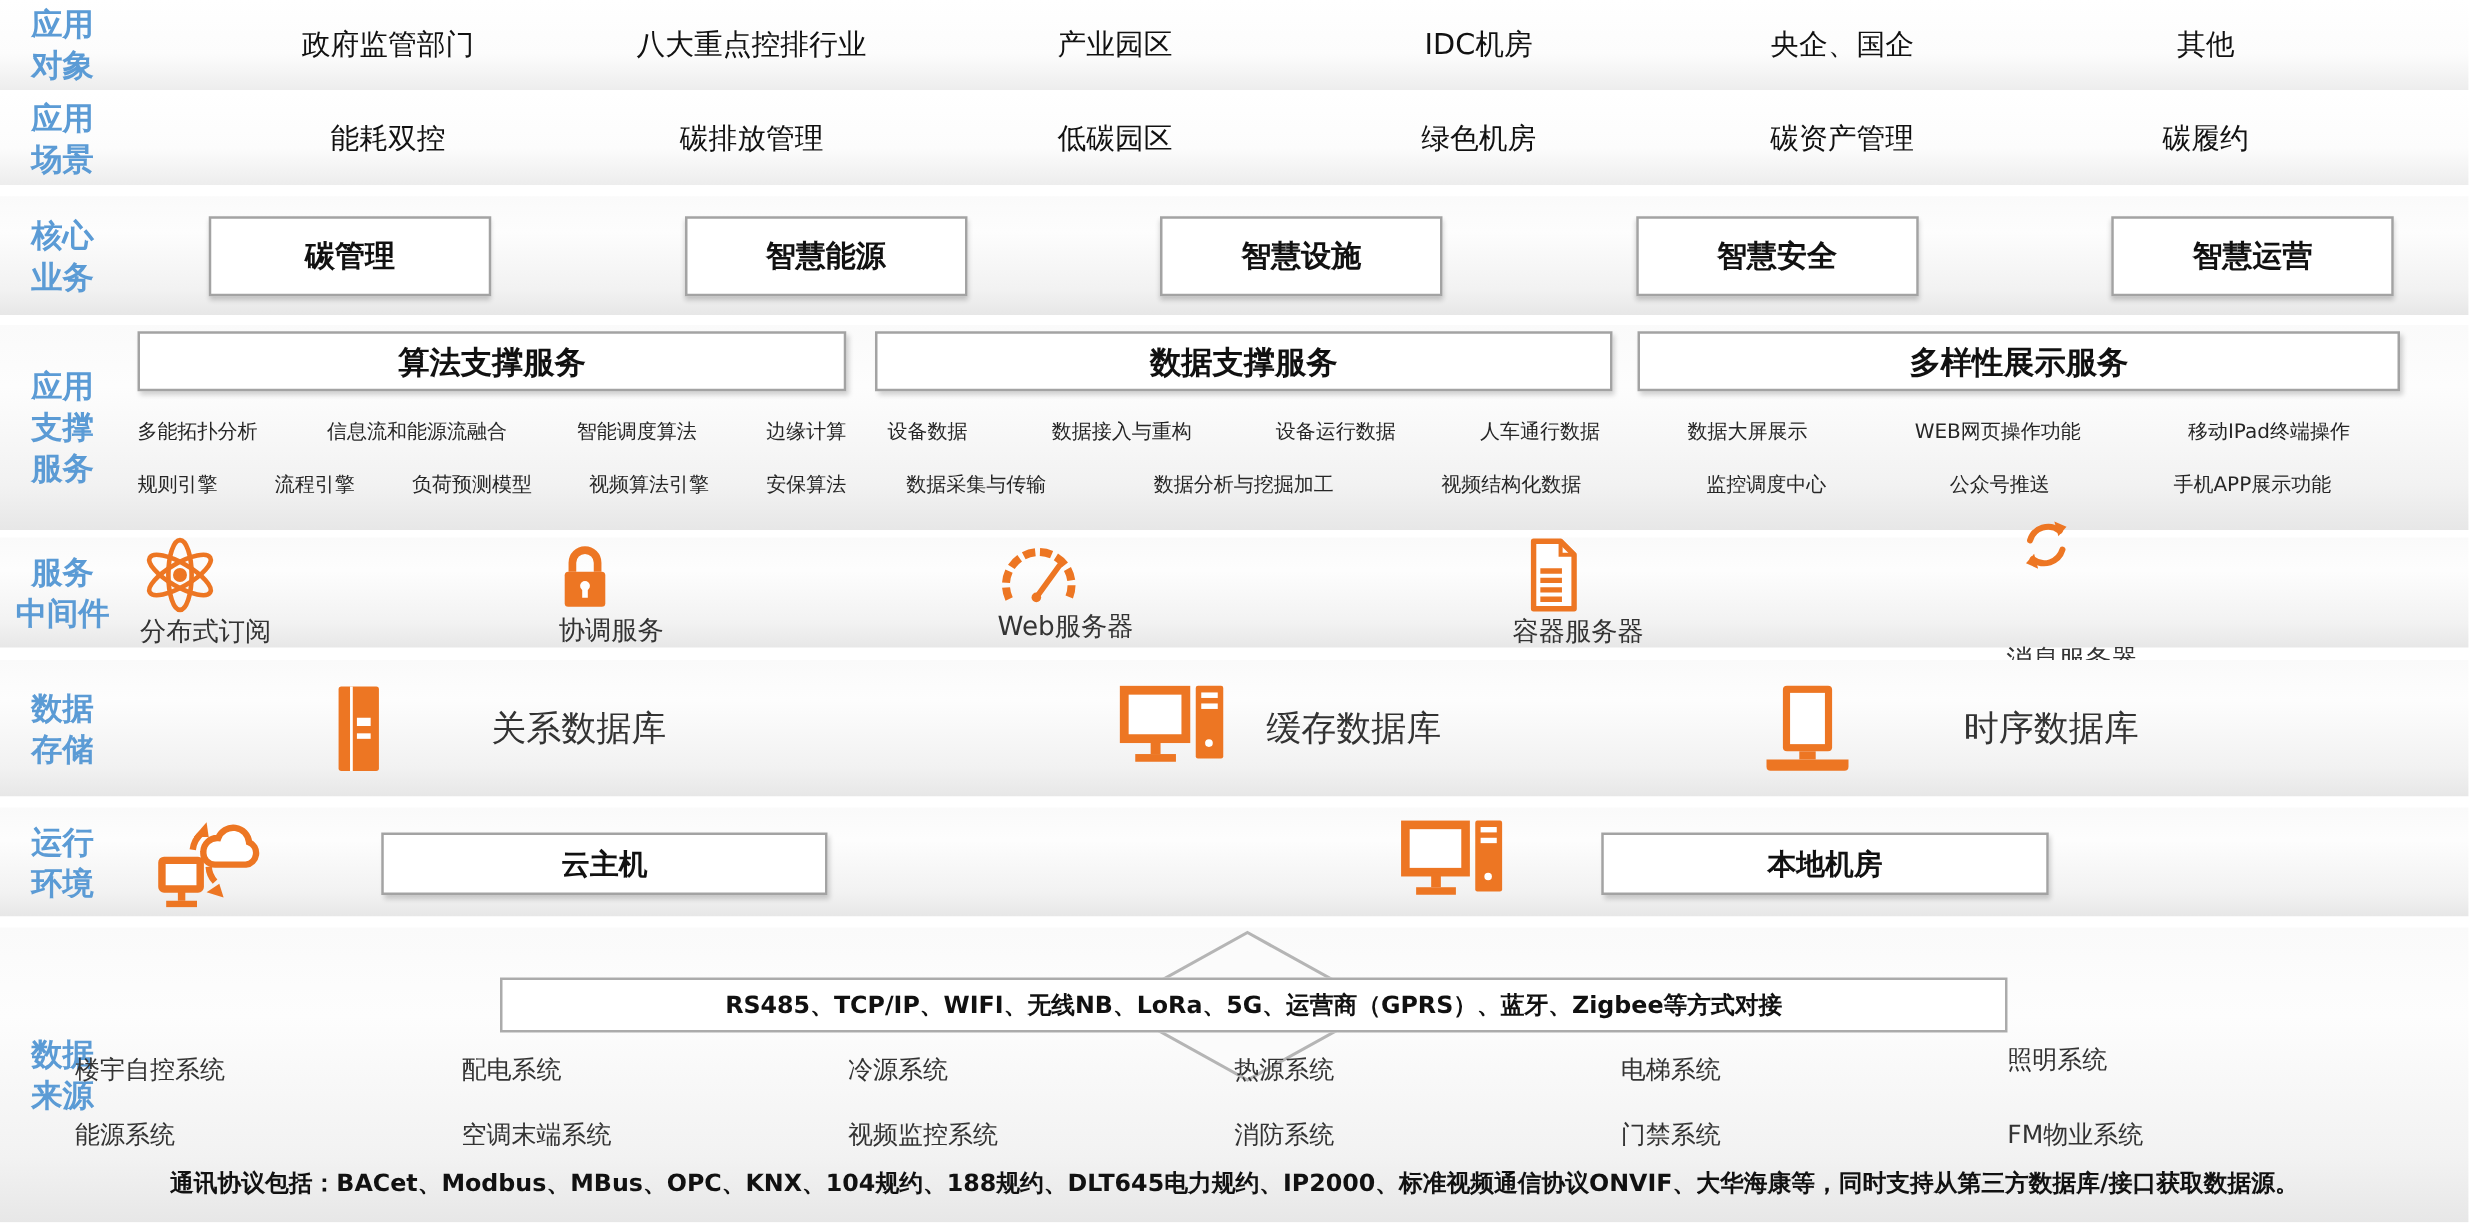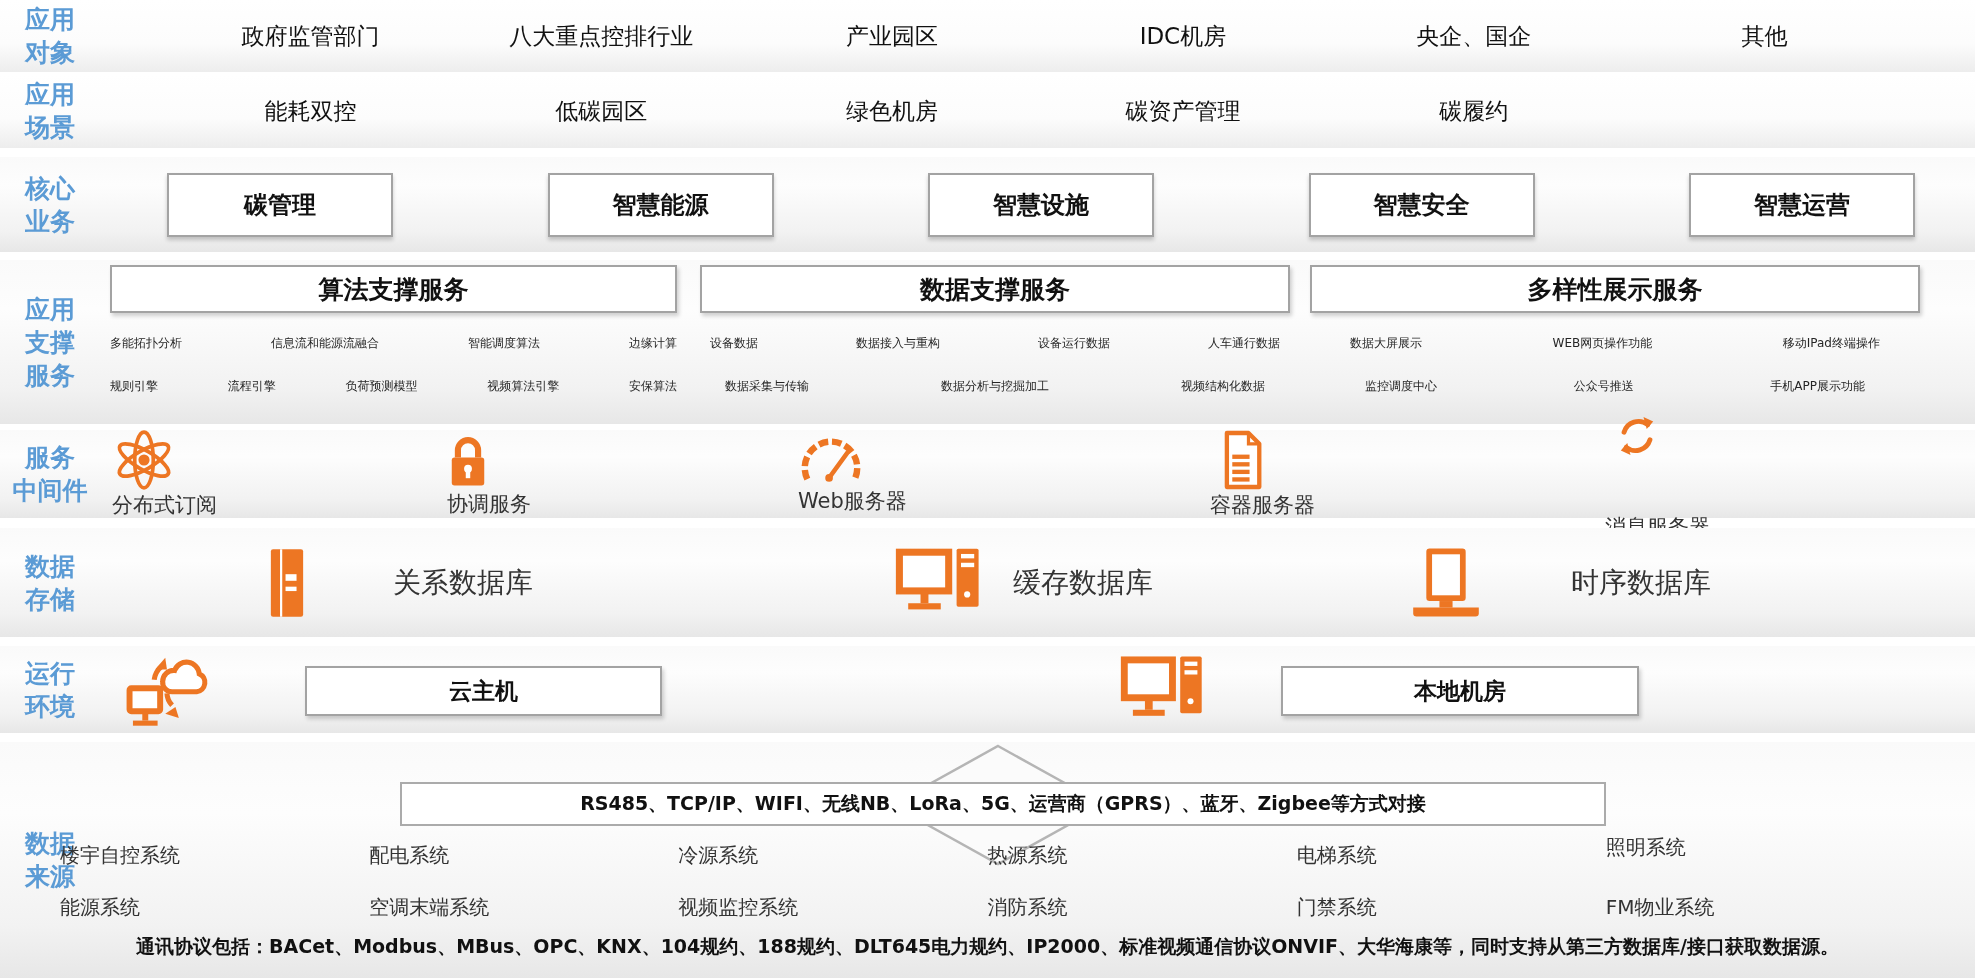--- a/index.html
+++ b/index.html
@@ -31,21 +31,21 @@
     display:flex; align-items:center; justify-content:center;
     font-size:24px; font-weight:bold; color:#111; }
 
   .group { position:absolute; top:5px; }
   .group-header { height:44px; background:#fff; border:2px solid #a3a3a3;
     box-shadow:2px 3px 4px rgba(0,0,0,0.18);
     display:flex; align-items:center; justify-content:center;
     font-size:25px; font-weight:bold; color:#111; }
   .group-items { position:absolute; left:0; right:0;
     display:flex; justify-content:space-between;
-    font-size:12px; color:#262626; white-space:nowrap; }
+    font-size:16px; color:#262626; white-space:nowrap; }
   .gi-row1 { top:70px; } .gi-row2 { top:113px; }
 
   .mw-item { position:absolute; top:50%; transform:translateY(-50%);
     display:flex; align-items:center;flex-direction:column; }
   .mw-icon { margin-right:42px; flex:0 0 auto; }
   .mw-label { font-size:21px; color:#333; white-space:nowrap; }
 
   .st-item { position:absolute; top:50%; transform:translateY(-50%);
     display:flex; align-items:center; }
   .st-label { font-size:28px; color:#333; white-space:nowrap; }
@@ -84,20 +84,21 @@
       <div class="cell">央企、国企</div>
       <div class="cell">其他</div>
     </div>
   </div>
 
   <div class="band light" style="top:74px;height:74px;">
     <div class="rail">应用
 场景</div>
     <div class="row-grid">
       <div class="cell">能耗双控</div>
+      <div class="cell">碳排放管理</div>
       <div class="cell">低碳园区</div>
       <div class="cell">绿色机房</div>
       <div class="cell">碳资产管理</div>
       <div class="cell">碳履约</div>
     </div>
   </div>
 
   <div class="band" style="top:157px;height:95px;">
     <div class="rail">核心
 业务</div>

